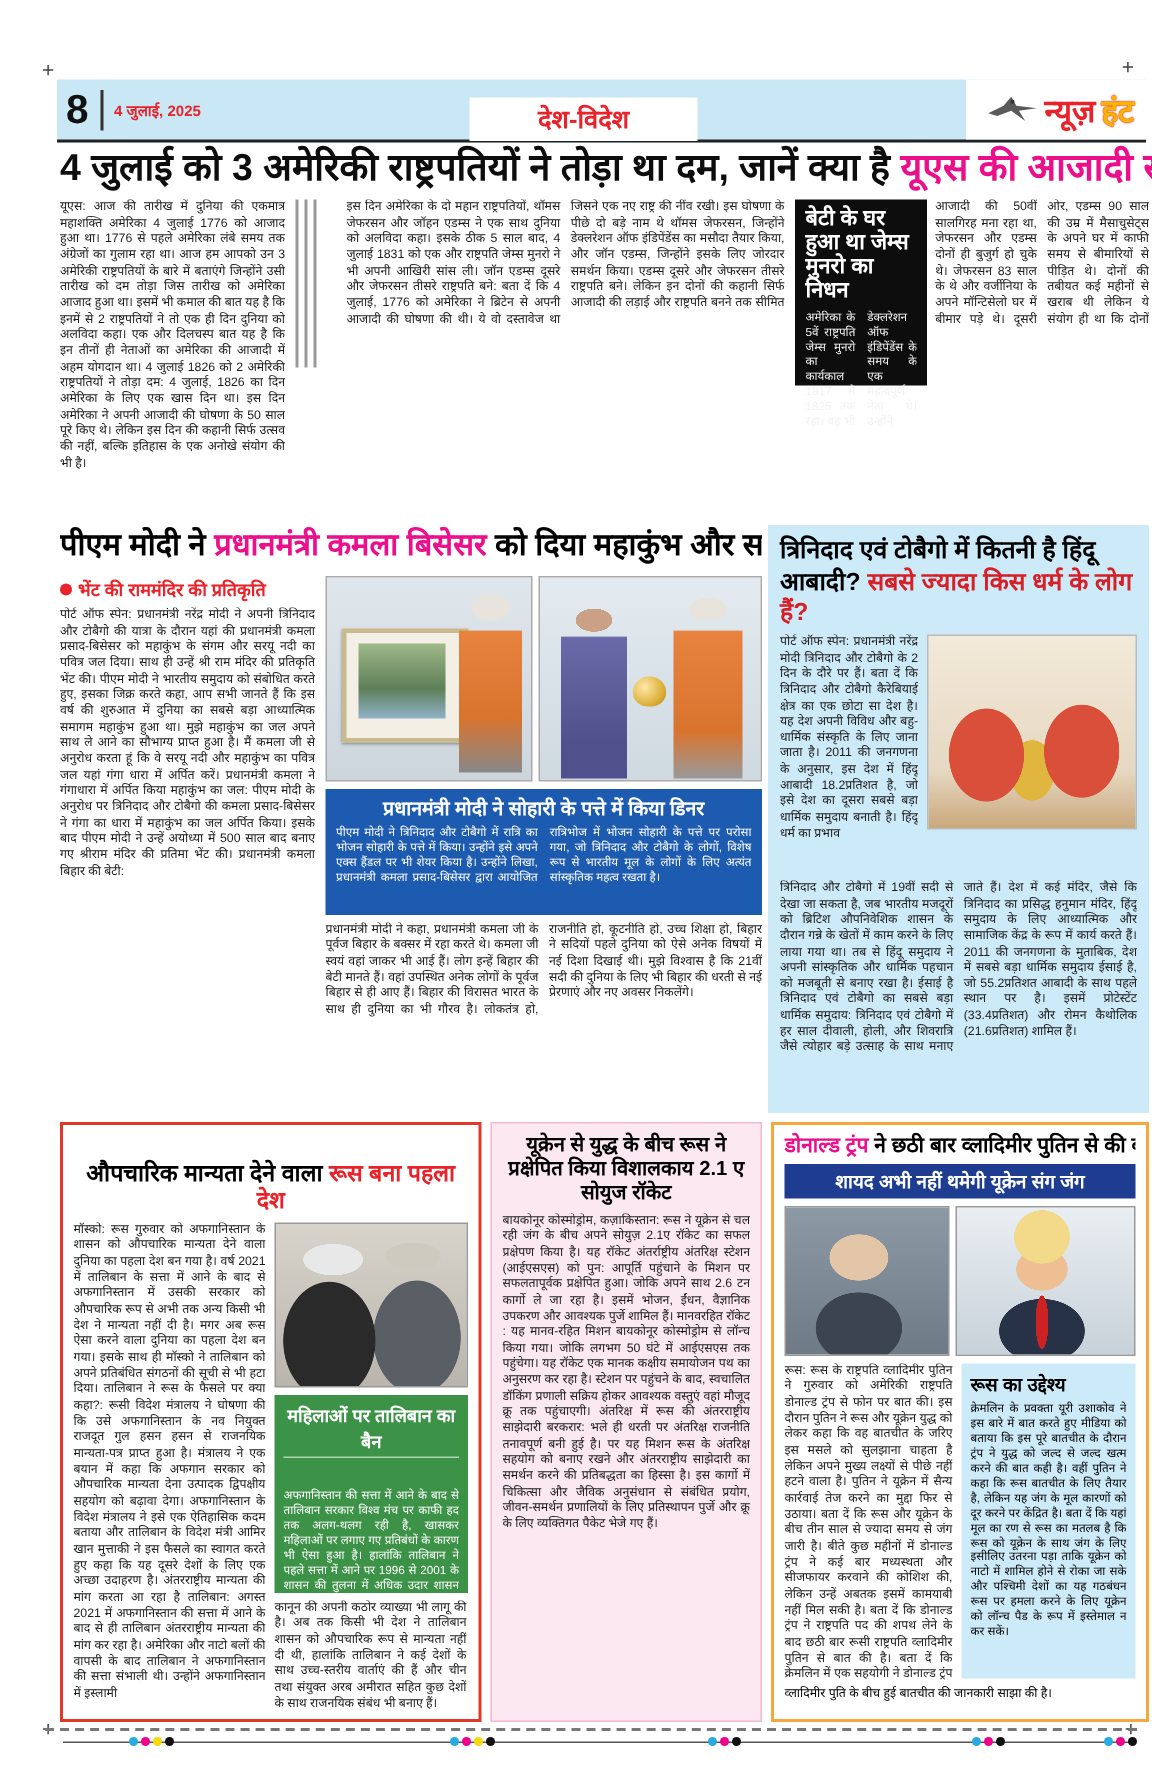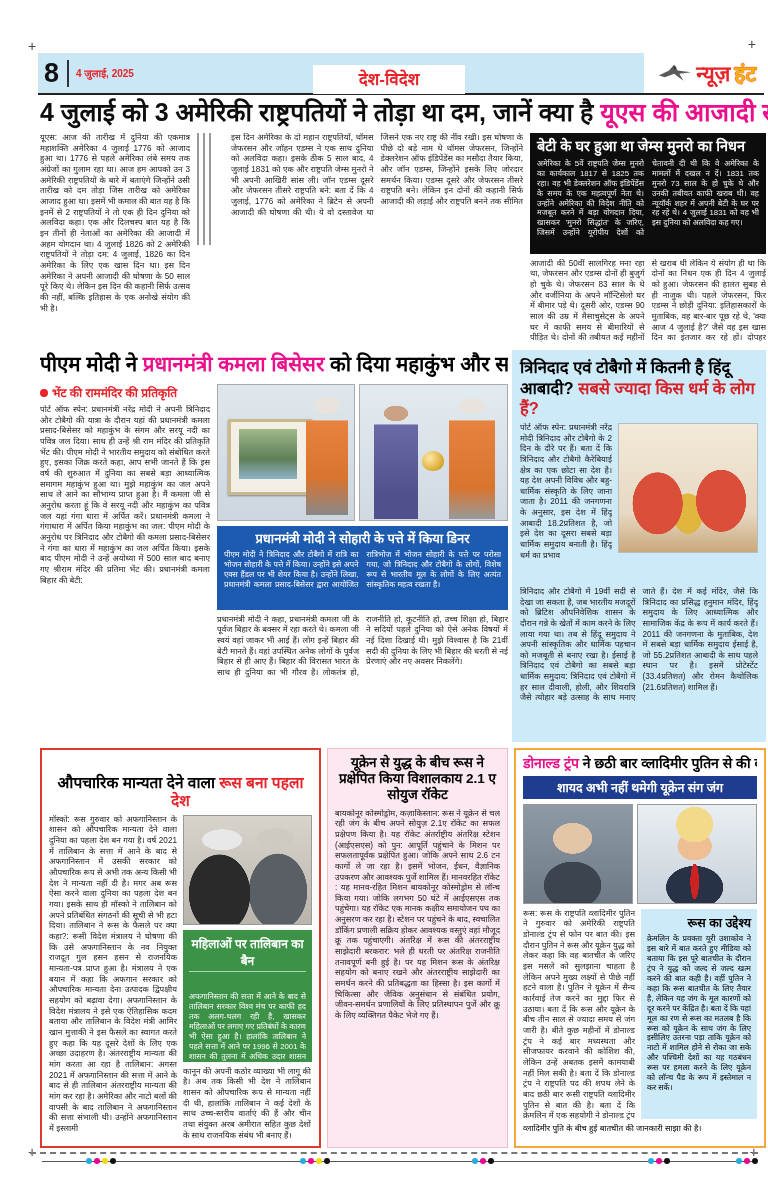--- a/index.html
+++ b/index.html
@@ -24,21 +24,21 @@
   
   .a1{position:absolute;left:40px;top:133px;width:726px;height:211px;display:flex;gap:7px;}
   .a1c1{width:150px;height:211px;}
   .a1mid{width:326px;display:flex;flex-direction:row;gap:20px;}
   .ports{display:flex;gap:4px;height:112px;}
   .port{flex:1;border:1px solid #999;}
   .p-jeff{background:radial-gradient(ellipse 30% 18% at 50% 20%,#ece7dc 0 60%,transparent 61%),radial-gradient(ellipse 21% 24% at 50% 40%,#d9b896 0 60%,transparent 61%),linear-gradient(180deg,#7a6a4f,#8a7456 55%,#2e2a22);}
   .p-monroe{background:radial-gradient(ellipse 30% 18% at 50% 20%,#cfc9bd 0 60%,transparent 61%),radial-gradient(ellipse 21% 24% at 50% 41%,#d8b293 0 60%,transparent 61%),linear-gradient(180deg,#5d5547,#6d6353 55%,#23201a);}
   .p-adams{background:radial-gradient(ellipse 26% 16% at 50% 22%,#e5e0d6 0 60%,transparent 61%),radial-gradient(ellipse 22% 25% at 50% 42%,#e0bd9c 0 60%,transparent 61%),linear-gradient(180deg,#6e6250,#7b6e59 55%,#262219);}
   .a1midtxt{height:91px;}
-  .a1r{width:236px;display:flex;flex-direction:column;gap:5px;}
+  .a1r{width:236px;display:flex;flex-direction:row;gap:5px;}
   .blackbox{background:#0d0d0d;color:#fff;padding:6px 7px;height:112px;}
   .blackbox .bt{font-size:14.5px;font-weight:bold;line-height:1.1;margin-bottom:4px;}
   .blackbox .bb{font-size:7.8px;line-height:1.27;column-count:2;column-gap:8px;text-align:justify;color:#f2f2f2;height:84px;overflow:hidden;}
   .a1rtxt{height:88px;}
   
   .h2line{position:absolute;left:40px;top:350px;width:468px;height:28px;font-weight:bold;font-size:20.5px;line-height:28px;white-space:nowrap;overflow:hidden;}
   .a2{position:absolute;left:40px;top:384px;width:468px;height:358px;display:flex;gap:7px;}
   .a2c1{width:170px;}
   .subred{color:#e8232a;font-weight:bold;font-size:12px;margin-bottom:4px;}
   .reddot{display:inline-block;width:8px;height:8px;border-radius:50%;background:#e8232a;margin-right:4px;}
@@ -87,21 +87,21 @@
   .b3{position:absolute;left:514px;top:748px;width:252px;height:400px;border:2px solid #f6a83c;box-sizing:border-box;padding:5px 7px;}
   .b3 .bhead{font-size:14px;margin-bottom:4px;white-space:nowrap;overflow:hidden;}
   .b3 .bhead .mag{color:#ec0f8c;}
   .band{background:#1e3d91;color:#fff;font-weight:bold;font-size:12.5px;text-align:center;padding:3px 0;margin-bottom:5px;}
   .b3photos{display:flex;gap:4px;height:100px;margin-bottom:5px;}
   .ph-putin{width:108px;border:1px solid #999;background:radial-gradient(ellipse 30% 26% at 45% 34%,#e3c6a8 0 60%,transparent 61%),radial-gradient(ellipse 44% 40% at 45% 82%,#3c4450 0 60%,transparent 61%),linear-gradient(180deg,#8d9aa6,#6e7a86);}
   .ph-trump{flex:1;border:1px solid #999;background:radial-gradient(ellipse 26% 30% at 48% 20%,#f3d98a 0 60%,transparent 61%),radial-gradient(ellipse 24% 24% at 48% 42%,#eebf93 0 60%,transparent 61%),radial-gradient(ellipse 6% 30% at 48% 78%,#c22 0 60%,transparent 61%),radial-gradient(ellipse 40% 36% at 48% 84%,#273247 0 60%,transparent 61%),linear-gradient(180deg,#e9eef2,#c8d2da);}
   .b3body{display:flex;gap:6px;}
   .b3body .txt{width:112px;height:212px;}
   .ltblue{flex:1;background:#cdeaf9;padding:5px 6px;height:200px;}
-  .ltblue .bt{font-size:12.5px;font-weight:bold;text-align:right;margin-bottom:3px;}
+  .ltblue .bt{font-size:12.5px;font-weight:bold;text-align:left;margin-bottom:3px;}
   .ltblue .bb{font-size:7.8px;line-height:1.28;text-align:justify;height:178px;overflow:hidden;}
   .b3tail{font-size:8.2px;line-height:1.3;text-align:justify;margin-top:3px;height:22px;overflow:hidden;}
   
   .dashline{position:absolute;left:30px;right:10px;top:1152px;border-top:2px dashed #777;}
   .regline{position:absolute;left:42px;right:12px;top:1161px;border-top:1.5px solid #555;}
   .regdots{position:absolute;top:1158px;display:flex;gap:2px;}
   .dot{width:6px;height:6px;border-radius:50%;}
   .d-c{background:#29abe2;}.d-m{background:#ec008c;}.d-y{background:#f5d90a;}.d-k{background:#111;}
   .eagle{width:34px;height:22px;margin-right:4px;}
 </style>

